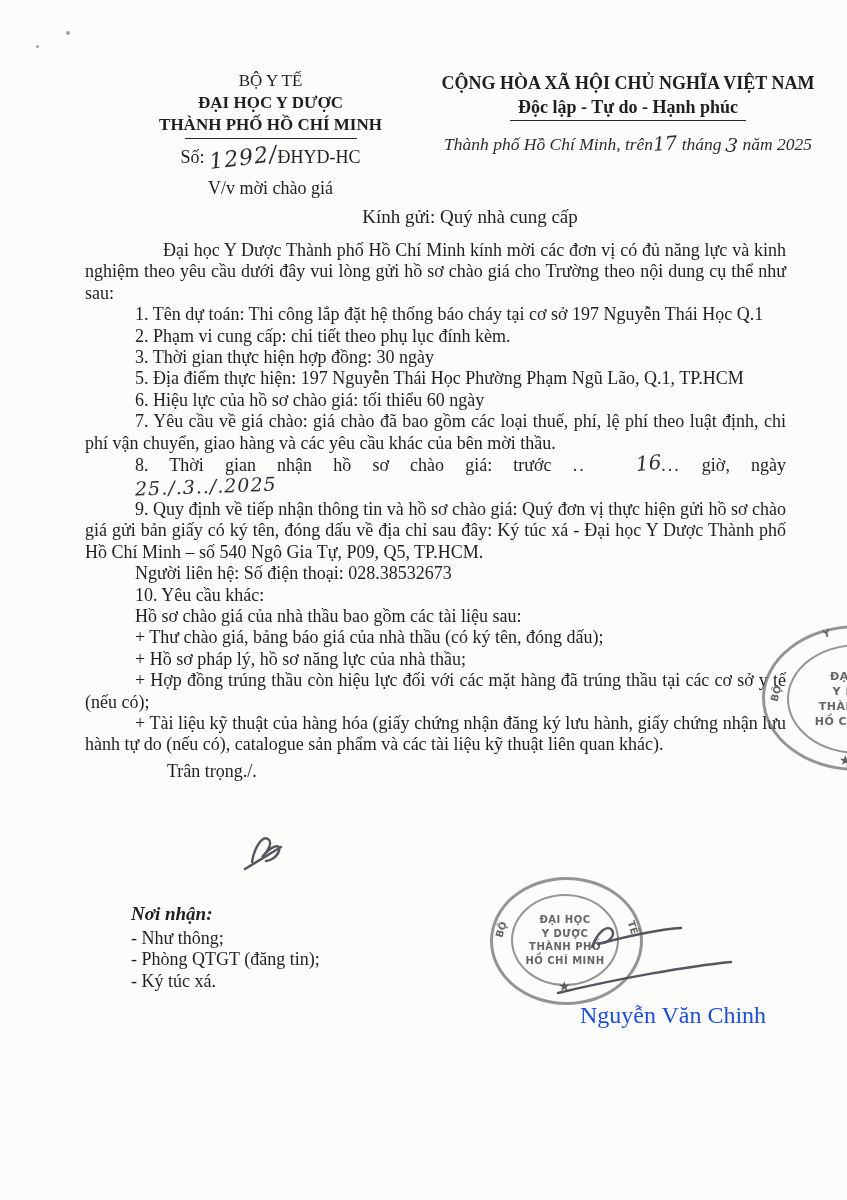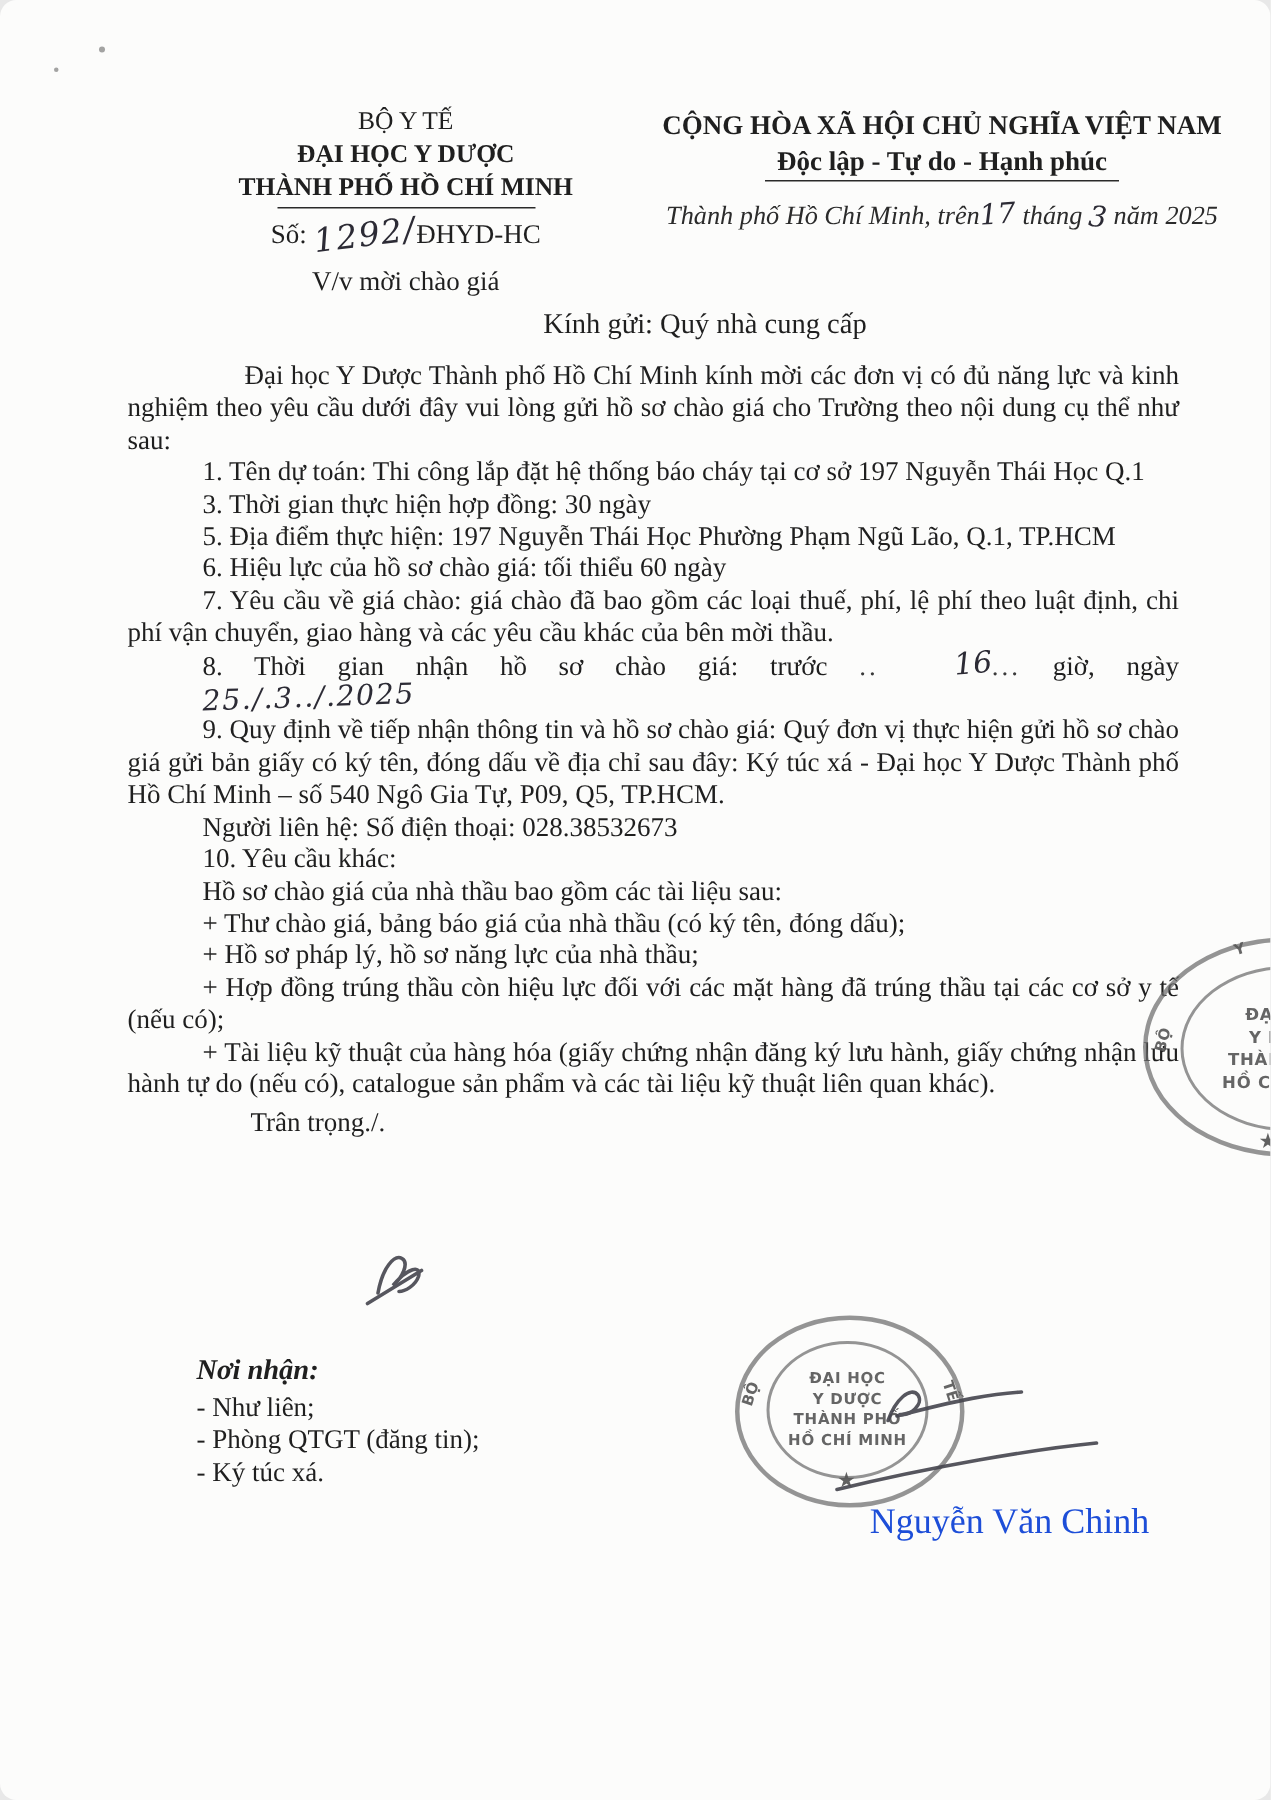--- a/index.html
+++ b/index.html
@@ -1,17 +1,17 @@
 <!DOCTYPE html>
 <html><head>
 <meta charset="utf-8">
 <style>
   html,body{margin:0;padding:0;background:#e8e8e8;}
   .page{position:relative;width:847px;height:1200px;background:#fcfcfb;overflow:hidden;
-        font-family:"Liberation Serif",serif;color:#1f1f1f;border-radius:11px;}
+        font-family:"Liberation Serif",serif;color:#1f1f1f;}
   
   .hdr-left{position:absolute;left:128px;top:70px;width:285px;text-align:center;
             font-size:17px;line-height:22px;}
   .hdr-left .ministry{font-weight:normal;}
   .hdr-left .org{font-weight:bold;}
   .hdr-left .rule{width:172px;border-bottom:1.6px solid #2a2a2a;margin:2px auto 6px auto;}
   .so-line{font-size:18px;margin-top:1px;}
   .subject{font-size:18px;margin-top:9px;}
   .hdr-right{position:absolute;left:430px;top:72px;width:396px;text-align:center;}
   .hdr-right .nat1{font-weight:bold;font-size:18px;line-height:22px;}
@@ -87,20 +87,21 @@
     <div class="pdate"><span>Thành phố Hồ Chí Minh, trên</span><span class="hw hw-day">17</span> <span>tháng</span> <span class="hw hw-month">3</span> <span>năm 2025</span></div>
   </div>
 
   <div class="salutation">Kính gửi: Quý nhà cung cấp</div>
 
   <div class="body-text">
     <div>
 
     <p class="p-open">Đại học Y Dược Thành phố Hồ Chí Minh kính mời các đơn vị có đủ năng lực và kinh nghiệm theo yêu cầu dưới đây vui lòng gửi hồ sơ chào giá cho Trường theo nội dung cụ thể như sau:</p>
         <p class="p-item">1. Tên dự toán: Thi công lắp đặt hệ thống báo cháy tại cơ sở 197 Nguyễn Thái Học Q.1</p>
+        <p class="p-item">2. Phạm vi cung cấp: chi tiết theo phụ lục đính kèm.</p>
         <p class="p-item">3. Thời gian thực hiện hợp đồng: 30 ngày</p>
         <p class="p-item">5. Địa điểm thực hiện: 197 Nguyễn Thái Học Phường Phạm Ngũ Lão, Q.1, TP.HCM</p>
         <p class="p-item">6. Hiệu lực của hồ sơ chào giá: tối thiểu 60 ngày</p>
         <p class="p-item">7. Yêu cầu về giá chào: giá chào đã bao gồm các loại thuế, phí, lệ phí theo luật định, chi phí vận chuyển, giao hàng và các yêu cầu khác của bên mời thầu.</p>
       </div>
     <p class="p-item"><span>8. Thời gian nhận hồ sơ chào giá: trước</span> <span class="dots">..</span><span class="hw hw-time">16</span><span class="dots">...</span> <span>giờ, ngày</span> <span class="hw hw-date8">25./.3../.2025</span></p>
     <div>
 
     <p class="p-item">9. Quy định về tiếp nhận thông tin và hồ sơ chào giá: Quý đơn vị thực hiện gửi hồ sơ chào giá gửi bản giấy có ký tên, đóng dấu về địa chỉ sau đây: Ký túc xá - Đại học Y Dược Thành phố Hồ Chí Minh – số 540 Ngô Gia Tự, P09, Q5, TP.HCM.</p>
         <p class="p-item">Người liên hệ: Số điện thoại: 028.38532673</p>
@@ -111,21 +112,21 @@
         <p class="p-item">+ Hợp đồng trúng thầu còn hiệu lực đối với các mặt hàng đã trúng thầu tại các cơ sở y tế (nếu có);</p>
         <p class="p-item">+ Tài liệu kỹ thuật của hàng hóa (giấy chứng nhận đăng ký lưu hành, giấy chứng nhận lưu hành tự do (nếu có), catalogue sản phẩm và các tài liệu kỹ thuật liên quan khác).</p>
       </div>
     <p class="p-close">Trân trọng./.</p>
   </div>
 
   <div class="recipients">
     <div class="title">Nơi nhận:</div>
     <div>
 
-    <div>- Như liên;</div>
+    <div>- Như thông;</div>
         <div>- Phòng QTGT (đăng tin);</div>
         <div>- Ký túc xá.</div>
       </div>
   </div>
 
   <div class="signer-name">Nguyễn Văn Chinh</div>
 
   <div class="stamp stamp-main">
     <div class="inner">
 

